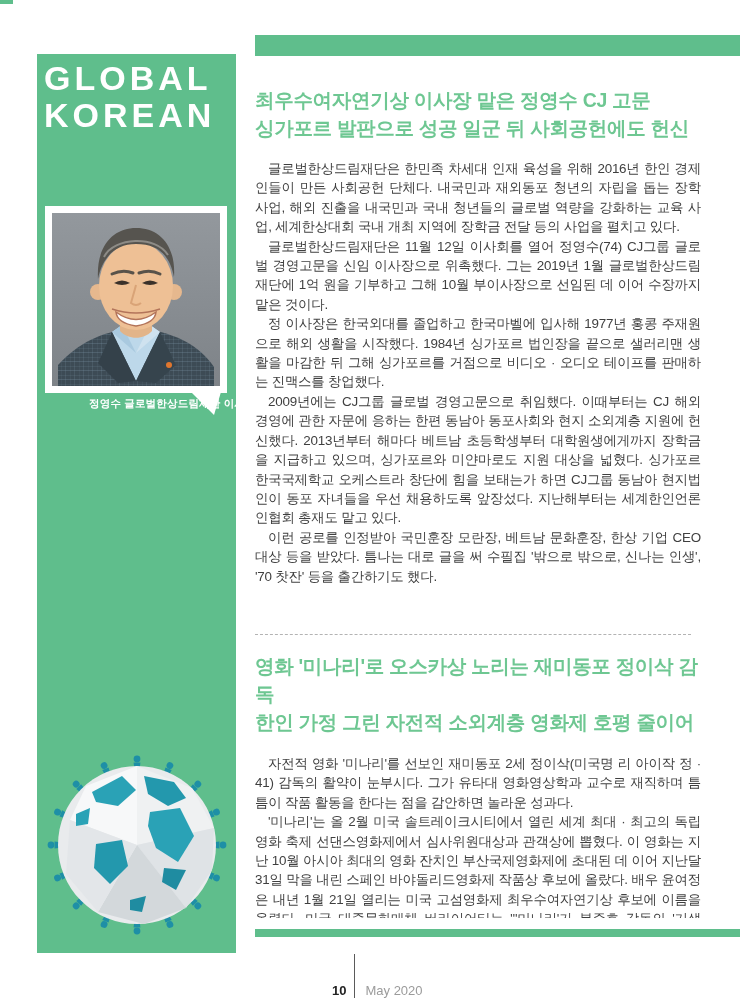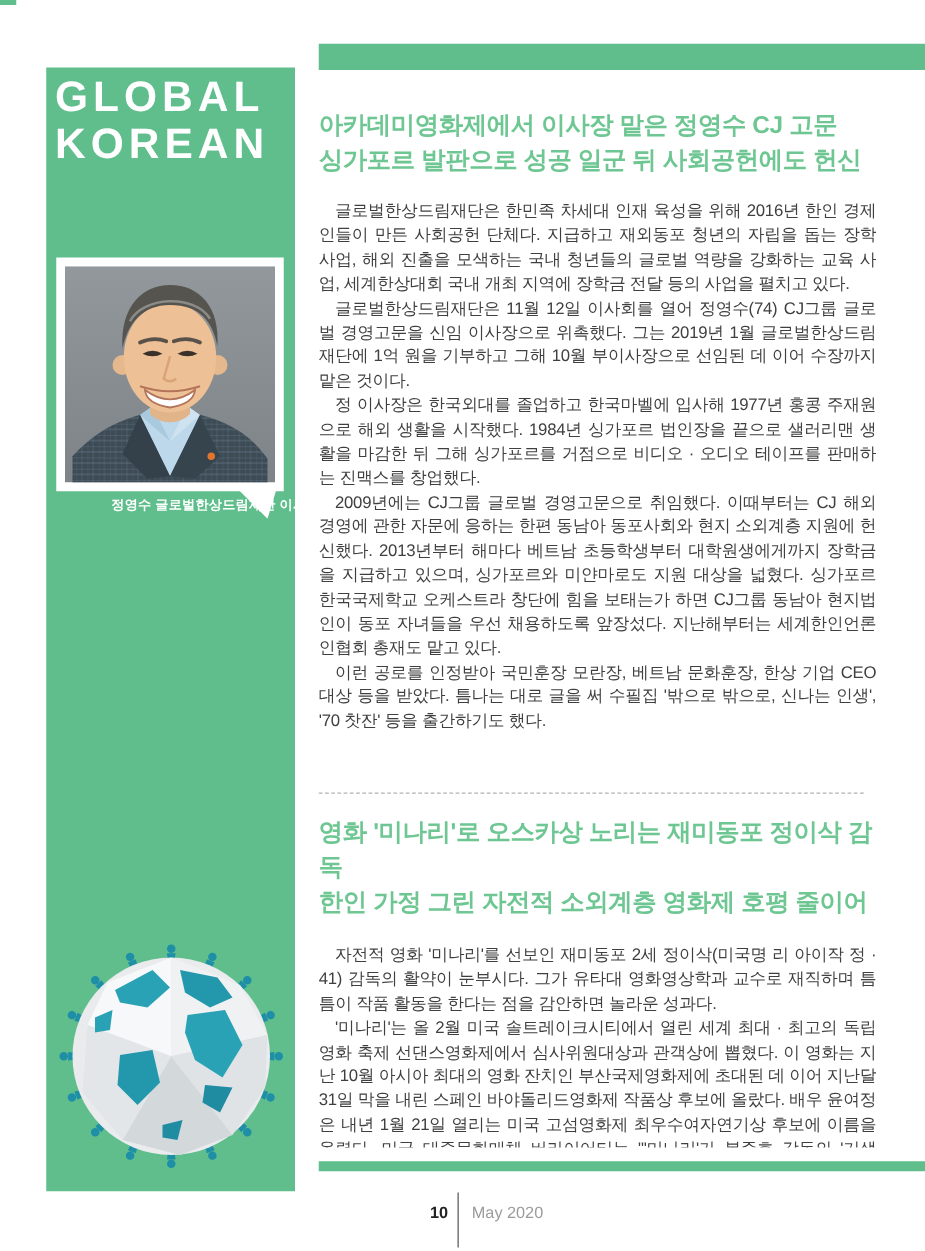--- a/index.html
+++ b/index.html
@@ -48,21 +48,21 @@
   }
   .article-2 .body-text { height:196px;margin-top:18px; }
   .body-text p { margin:0; text-indent:13px; }
 
   .divider {
     position:absolute; left:255px; top:634px; width:436px; height:0;
     border-top:1.5px dashed #b3b3b3;
   }
 
   
-  .footer { position:absolute; left:344px; top:954px; display:flex; align-items:flex-start; }
+  .footer { position:absolute; left:332px; top:954px; display:flex; align-items:flex-end; }
   .page-num { font-size:13px; font-weight:bold; color:#232323; margin-top:8px; }
   .footer-rule { width:1px; height:44px; background:#5a5a5a; margin-left:8px; }
   .issue-date { font-size:13px; color:#9b9b9b; margin-left:10px; margin-top:8px; }
 </style>
 </head>
 <body>
 
 <div class="page">
 
   <div class="bleed-mark"></div>
@@ -170,25 +170,25 @@
         <polygon points="30,64 44,58 42,74 30,76" fill="#2aa2b6"></polygon>
         <polygon points="84,150 100,146 96,162 84,160" fill="#1f8ca1"></polygon>
       </svg>
     </div>
   </aside>
 
   <div class="top-bar"></div>
 
   <article class="article article-1">
     <h1 class="headline">
-      <span>아카데미영화제에서 이사장 맡은 정영수 CJ 고문</span>
+      <span>최우수여자연기상 이사장 맡은 정영수 CJ 고문</span>
       <span>싱가포르 발판으로 성공 일군 뒤 사회공헌에도 헌신</span>
     </h1>
     <div class="body-text">
-      <p>글로벌한상드림재단은 한민족 차세대 인재 육성을 위해 2016년 한인 경제인들이 만든 사회공헌 단체다. 지급하고 재외동포 청년의 자립을 돕는 장학 사업, 해외 진출을 모색하는 국내 청년들의 글로벌 역량을 강화하는 교육 사업, 세계한상대회 국내 개최 지역에 장학금 전달 등의 사업을 펼치고 있다.</p>
+      <p>글로벌한상드림재단은 한민족 차세대 인재 육성을 위해 2016년 한인 경제인들이 만든 사회공헌 단체다. 내국민과 재외동포 청년의 자립을 돕는 장학 사업, 해외 진출을 내국민과 국내 청년들의 글로벌 역량을 강화하는 교육 사업, 세계한상대회 국내 개최 지역에 장학금 전달 등의 사업을 펼치고 있다.</p>
       <p>글로벌한상드림재단은 11월 12일 이사회를 열어 정영수(74) CJ그룹 글로벌 경영고문을 신임 이사장으로 위촉했다. 그는 2019년 1월 글로벌한상드림재단에 1억 원을 기부하고 그해 10월 부이사장으로 선임된 데 이어 수장까지 맡은 것이다.</p>
       <p>정 이사장은 한국외대를 졸업하고 한국마벨에 입사해 1977년 홍콩 주재원으로 해외 생활을 시작했다. 1984년 싱가포르 법인장을 끝으로 샐러리맨 생활을 마감한 뒤 그해 싱가포르를 거점으로 비디오 · 오디오 테이프를 판매하는 진맥스를 창업했다.</p>
       <p>2009년에는 CJ그룹 글로벌 경영고문으로 취임했다. 이때부터는 CJ 해외 경영에 관한 자문에 응하는 한편 동남아 동포사회와 현지 소외계층 지원에 헌신했다. 2013년부터 해마다 베트남 초등학생부터 대학원생에게까지 장학금을 지급하고 있으며, 싱가포르와 미얀마로도 지원 대상을 넓혔다. 싱가포르 한국국제학교 오케스트라 창단에 힘을 보태는가 하면 CJ그룹 동남아 현지법인이 동포 자녀들을 우선 채용하도록 앞장섰다. 지난해부터는 세계한인언론인협회 총재도 맡고 있다.</p>
       <p>이런 공로를 인정받아 국민훈장 모란장, 베트남 문화훈장, 한상 기업 CEO 대상 등을 받았다. 틈나는 대로 글을 써 수필집 '밖으로 밖으로, 신나는 인생', '70 찻잔' 등을 출간하기도 했다.</p>
     </div>
   </article>
 
   <div class="divider"></div>
 
   <article class="article article-2">

